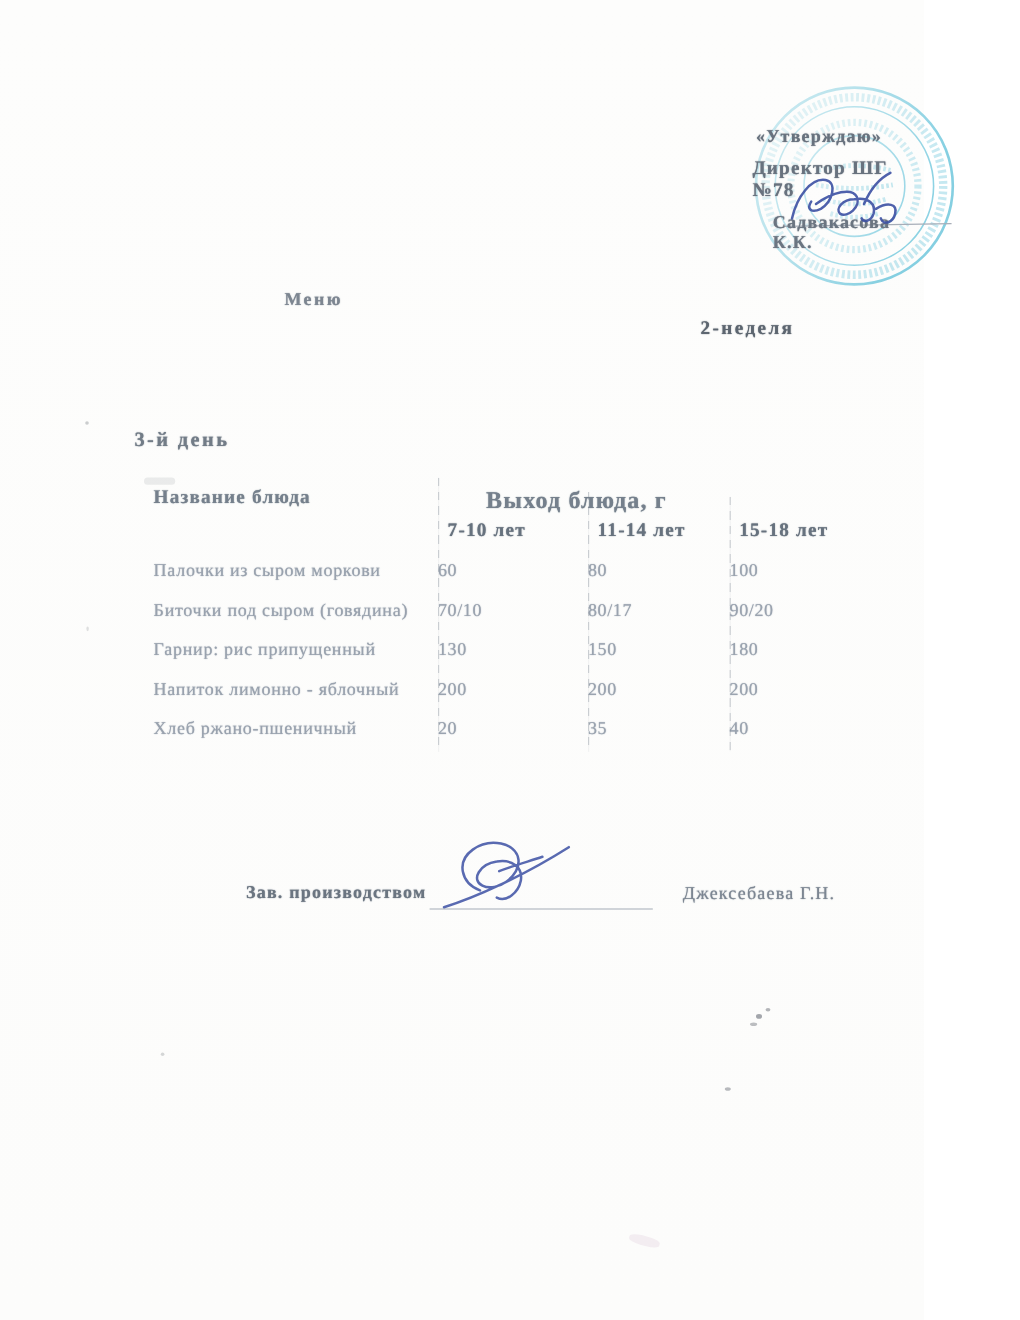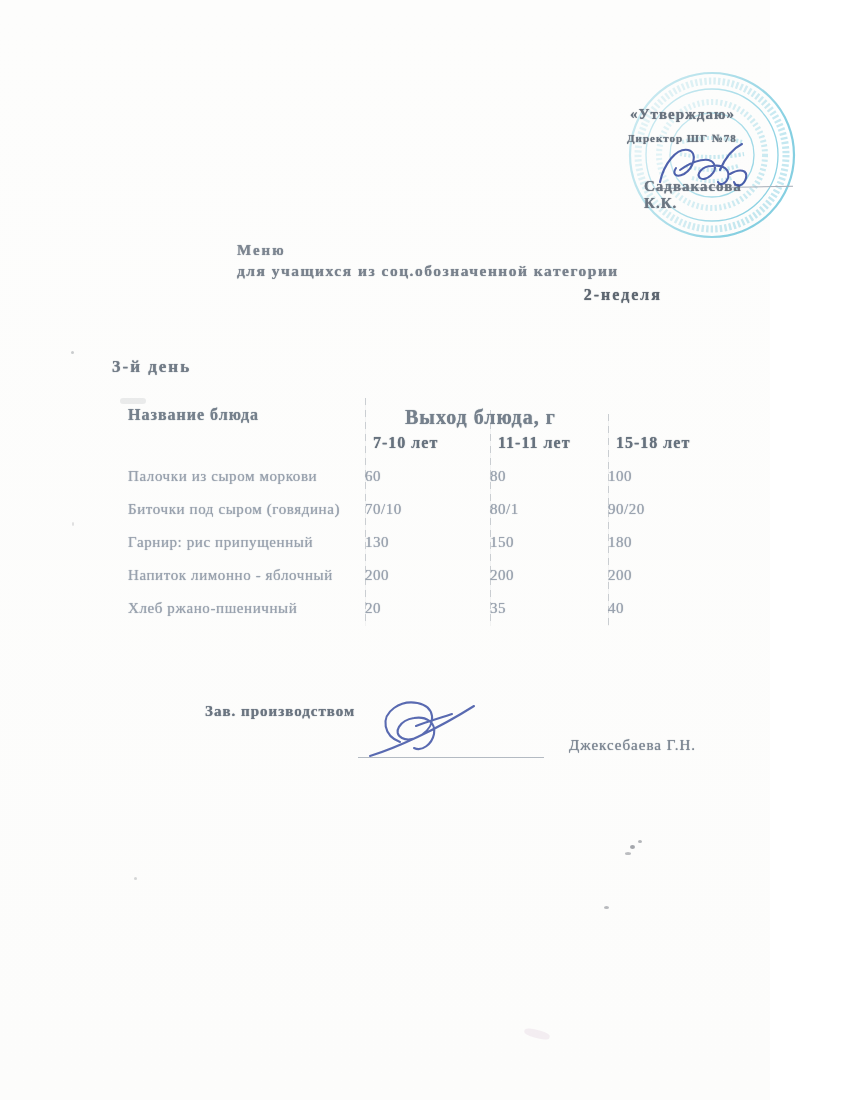--- a/index.html
+++ b/index.html
@@ -6,21 +6,21 @@
   body{width:850px;height:1100px;background:#ffffff;font-family:"Liberation Serif", serif;overflow:hidden;}
   .page{position:relative;width:770px;height:1100px;background:linear-gradient(180deg,#fdfdfc 0%,#fcfcfb 100%);}
   .soft{text-shadow:0 0 1px;}
 
   
   .stamp-wrap{position:absolute;left:612px;top:50px;width:200px;height:200px;
     -webkit-mask-image:linear-gradient(115deg, rgba(0,0,0,.30) 0%, rgba(0,0,0,.55) 38%, rgba(0,0,0,.95) 72%);
     mask-image:linear-gradient(115deg, rgba(0,0,0,.30) 0%, rgba(0,0,0,.55) 38%, rgba(0,0,0,.95) 72%);
     z-index:1;}
   .approve-label{position:absolute;left:630px;top:106px;font-size:15px;font-weight:bold;letter-spacing:1px;color:#68727e;z-index:3;}
-  .director-line{position:absolute;left:627px;top:132px;font-size:11px;font-weight:bold;letter-spacing:1px;color:#68727e;z-index:3;}
+  .director-line{position:absolute;left:627px;top:132px;font-size:16px;font-weight:bold;letter-spacing:1px;color:#68727e;z-index:3;}
   .director-name{position:absolute;left:644px;top:178px;font-size:15px;font-weight:bold;letter-spacing:1px;color:#6b7581;z-index:3;}
   .sig1{position:absolute;left:650px;top:140px;z-index:4;}
   .sig1-line{position:absolute;left:653px;top:187px;width:140px;height:1px;background:#a7aeb8;transform:rotate(-1deg);z-index:2;}
 
   
   .title-block{position:absolute;left:237px;top:242px;width:425px;color:#79828d;z-index:2;}
   .t1{font-size:15px;font-weight:bold;letter-spacing:2px;color:#7d8691;}
   .t2{margin-top:6px;font-size:15.5px;font-weight:bold;letter-spacing:1.5px;color:#79828d;}
   .t3{margin-top:3px;font-size:15.5px;font-weight:bold;letter-spacing:1.5px;color:#79828d;}
   .t4{margin-top:6px;text-align:right;font-size:16px;font-weight:bold;letter-spacing:2px;color:#5d6670;}
@@ -36,21 +36,21 @@
   .th-age{font-size:16px;font-weight:bold;color:#67727e;letter-spacing:1px;padding:2px 0 0 8px;height:24px;}
   .td-name{font-size:15px;color:#99a2ae;letter-spacing:0.6px;padding:10px 0 0 8px;height:23px;}
   .td-val{font-size:15px;color:#9aa3af;letter-spacing:0.5px;text-align:left;padding-top:10px;height:23px;}
   .vsep{position:absolute;width:1px;background:repeating-linear-gradient(to bottom, rgba(120,130,142,.38) 0 7px, rgba(120,130,142,.08) 7px 12px);}
   .vsep1{left:245px;top:0;height:228px;}
   .vsep2{left:370px;top:12px;height:216px;}
   .vsep3{left:488px;top:16px;height:212px;}
   .tl-smudge{position:absolute;left:0;top:0;width:26px;height:6px;background:rgba(150,155,160,.18);border-radius:3px;}
 
   
-  .manager-label{position:absolute;left:205px;top:703px;font-size:15px;font-weight:bold;letter-spacing:1px;color:#6b7581;}
+  .manager-label{position:absolute;left:205px;top:736px;font-size:15px;font-weight:bold;letter-spacing:1px;color:#6b7581;}
   .footer-line{position:absolute;left:358px;top:757px;width:186px;height:1px;background:#b3bac2;}
   .manager-name{position:absolute;left:569px;top:737px;font-size:15px;letter-spacing:1px;color:#7c8692;}
   .sig2{position:absolute;left:356px;top:692px;z-index:2;}
 
   
   .speck{position:absolute;border-radius:50%;}
 </style>
 </head>
 <body>
 
@@ -75,52 +75,51 @@
   <div class="approve-label soft">«Утверждаю»</div>
   <div class="director-line soft">Директор  ШГ №78</div>
   <svg class="sig1" width="150" height="56" viewBox="0 0 150 56">
     <path d="M10,42 C14,24 26,8 38,10 C48,12 44,28 34,34 C26,38 22,34 26,28 M30,30 C44,20 60,16 64,24 C68,32 56,42 50,38 C46,34 52,26 62,26 M62,26 C74,24 80,30 78,38 C76,44 70,46 68,42 M70,30 C76,16 84,8 92,4 M80,34 C90,28 98,30 96,38 C94,46 86,48 84,42" fill="none" stroke="#3c50a3" stroke-width="2.1" stroke-linecap="round" opacity="0.9"></path>
   </svg>
   <div class="sig1-line"></div>
   <div class="director-name soft">Садвакасова К.К.</div>
 
   <div class="title-block">
     <div class="t1 soft">Меню</div>
-    <div class="t3 soft">для учащихся из соц.обозначенной категории</div>
     <div class="t4 soft">2-неделя</div>
   </div>
 
   <div class="day-heading soft">3-й день</div>
 
   <div class="menu-table">
     <div class="tl-smudge"></div>
     <div class="vsep vsep1"></div>
     <div class="vsep vsep2"></div>
     <div class="vsep vsep3"></div>
     <div class="tgrid">
       <div class="trow">
         <div class="th-name soft">Название блюда</div>
         <div class="th-yield soft">Выход блюда, г</div>
       </div>
       <div class="trow">
         <div></div>
         <div class="th-age soft">7-10 лет</div>
-        <div class="th-age soft">11-11 лет</div>
+        <div class="th-age soft">11-14 лет</div>
         <div class="th-age soft">15-18 лет</div>
       </div>
       <div class="trow">
         <div class="td-name soft">Палочки из сыром моркови</div>
         <div class="td-val soft">60</div>
         <div class="td-val soft">80</div>
         <div class="td-val soft">100</div>
       </div>
       <div class="trow">
         <div class="td-name soft">Биточки под сыром (говядина)</div>
         <div class="td-val soft">70/10</div>
-        <div class="td-val soft">80/1</div>
+        <div class="td-val soft">80/17</div>
         <div class="td-val soft">90/20</div>
       </div>
       <div class="trow">
         <div class="td-name soft">Гарнир: рис припущенный</div>
         <div class="td-val soft">130</div>
         <div class="td-val soft">150</div>
         <div class="td-val soft">180</div>
       </div>
       <div class="trow">
         <div class="td-name soft">Напиток лимонно - яблочный</div>

